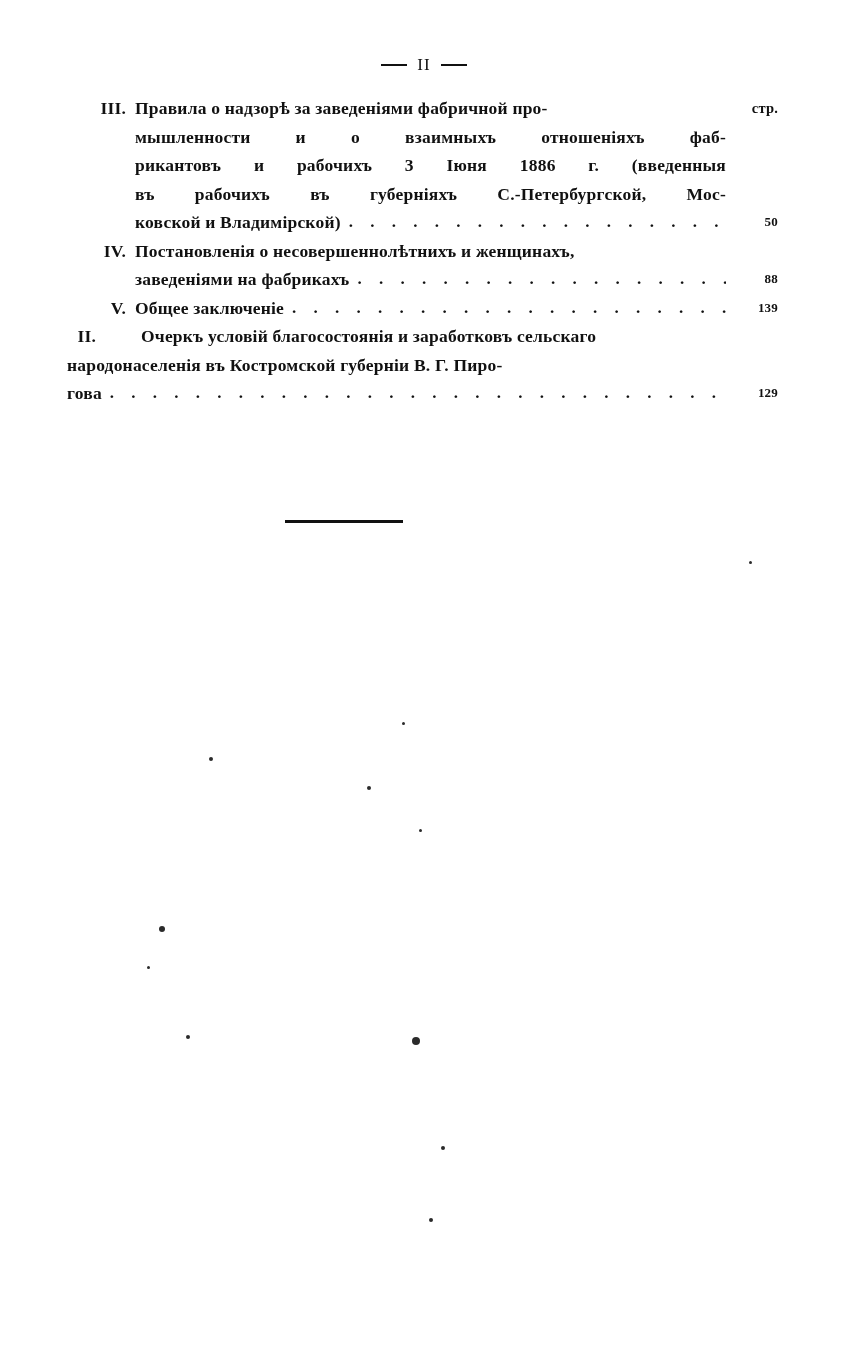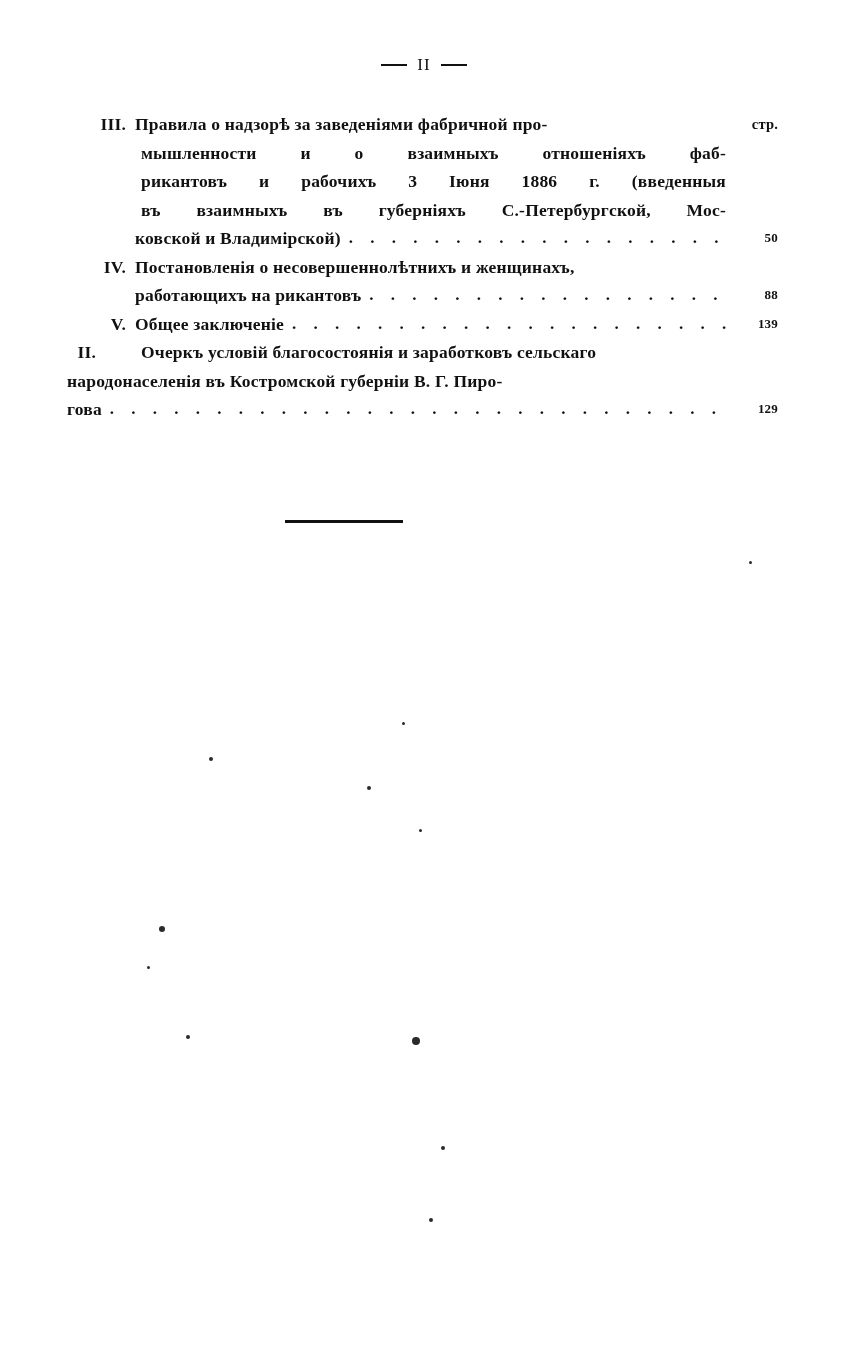--- a/index.html
+++ b/index.html
@@ -41,21 +41,21 @@
   }
   .page-header .num {
     display: inline-block;
     vertical-align: middle;
     font-size: 17px;
     font-variant: small-caps;
   }
 
   .toc {
     position: absolute;
-    top: 110px;
+    top: 94px;
     left: 78px;
     width: 700px;
   }
   .leader {
     flex: 1 1 auto;
     overflow: hidden;
     white-space: nowrap;
     letter-spacing: 6.5px;
     font-size: 17px;
     color: #111;
@@ -100,21 +100,20 @@
     white-space: nowrap;
   }
   .ln .txt {
     flex: 0 0 auto;
   }
   .ln.spread .txt {
     flex: 1 1 auto;
     text-align: justify;
     text-align-last: justify;
     white-space: normal;
-    margin-left: 6px;
   }
   .ln .tail {
     flex: 0 0 auto;
     width: 52px;
     text-align: right;
   }
 
   
   .entry-out {
     margin-left: -6px;
@@ -158,40 +157,40 @@
         </div>
         <div class="ln spread">
           <span class="txt">мышленности и о взаимныхъ отношеніяхъ фаб-</span>
           <span class="tail"></span>
         </div>
         <div class="ln spread">
           <span class="txt">рикантовъ и рабочихъ 3 Іюня 1886 г. (введенныя</span>
           <span class="tail"></span>
         </div>
         <div class="ln spread">
-          <span class="txt">въ взаимныхъ въ губерніяхъ С.-Петербургской, Мос-</span>
+          <span class="txt">въ рабочихъ въ губерніяхъ С.-Петербургской, Мос-</span>
           <span class="tail"></span>
         </div>
         <div class="ln">
           <span class="txt">ковской и Владимірской)</span>
           <span class="leader">. . . . . . . . . . . . . . . . . . . . . . . . . . . . . . . . . . . . . . . . . .</span>
           <span class="tail pageno">50</span>
         </div>
       </div>
     </div>
 
     <div class="block">
       <span class="lead-label">IV.</span>
       <div class="body">
         <div class="ln">
           <span class="txt">Постановленія о несовершеннолѣтнихъ и женщинахъ,</span>
           <span class="tail"></span>
         </div>
         <div class="ln">
-          <span class="txt">работающихъ на рикантовъ</span>
+          <span class="txt">заведеніями на фабрикахъ</span>
           <span class="leader">. . . . . . . . . . . . . . . . . . . . . . . . . . . . . . . . . . . . . . . . . .</span>
           <span class="tail pageno">88</span>
         </div>
       </div>
     </div>
 
     <div class="block">
       <span class="lead-label">V.</span>
       <div class="body">
         <div class="ln">

